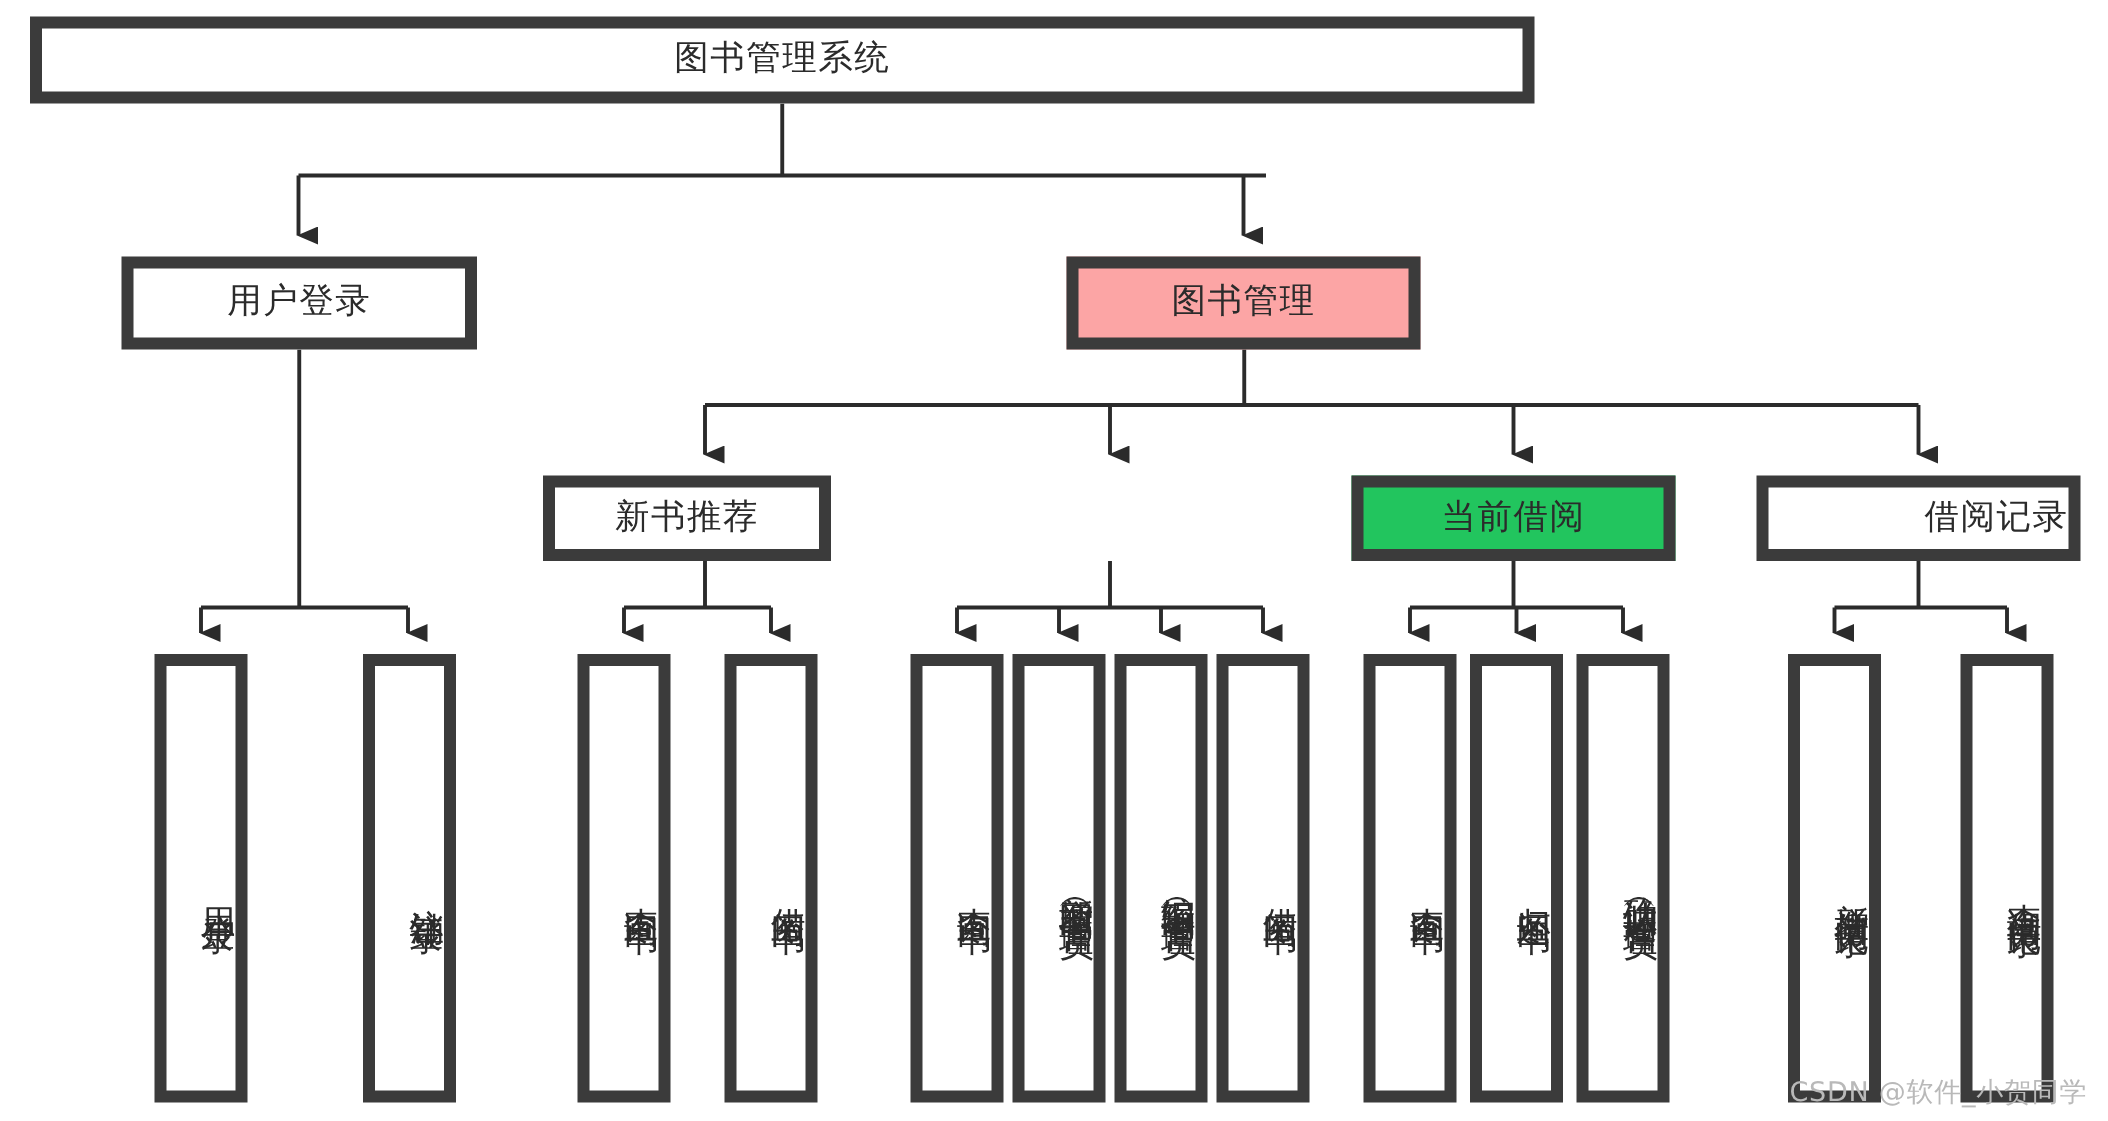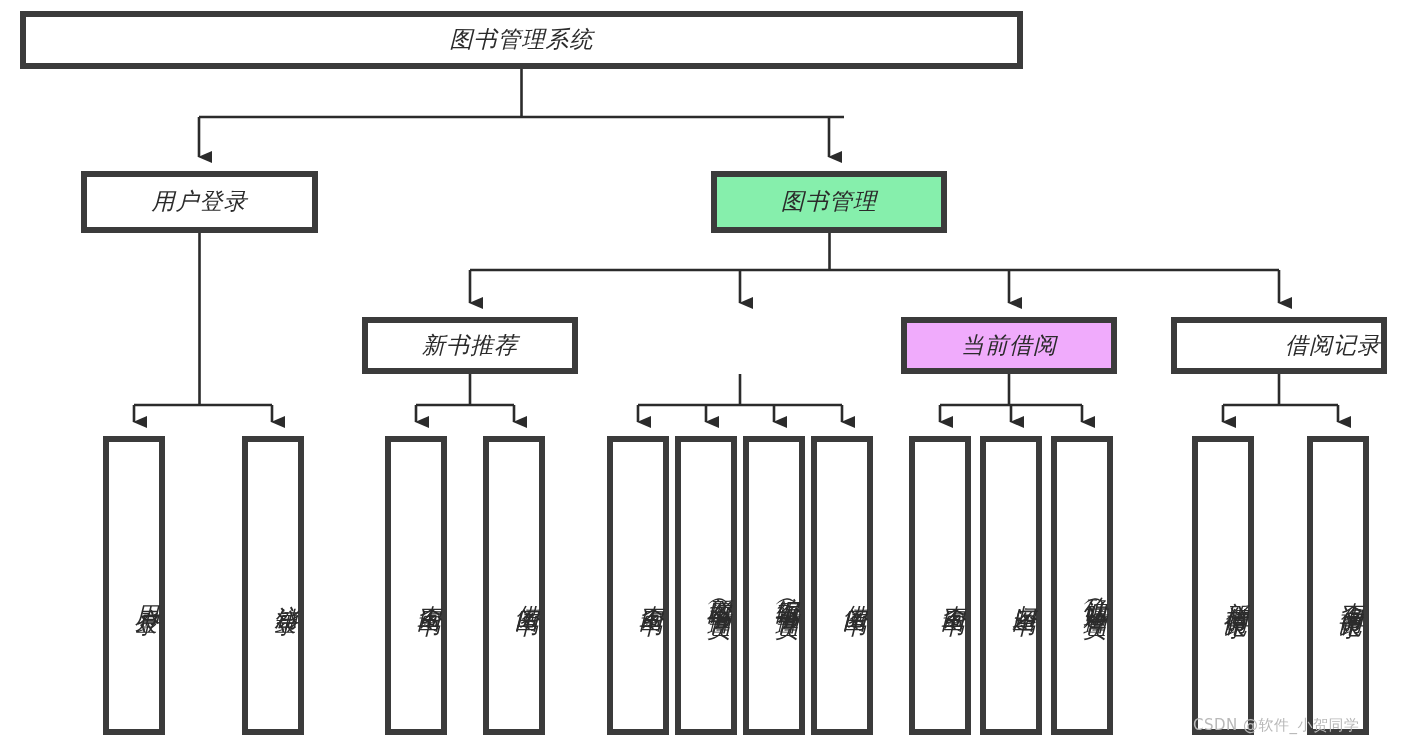--- a/index.html
+++ b/index.html
@@ -21,27 +21,26 @@
     position: absolute;
     left: 0;
     top: 0;
     width: 1405px;
     height: 747px;
     pointer-events: none;
   }
   .node {
     position: absolute;
     box-sizing: border-box;
-    border: 6px solid #fca5a5;
+    border: 8px solid #fca5a5;
     background: #ffffff;
     display: flex;
     align-items: center;
     justify-content: center;
     color: #2b2b2b;
-    font-style: italic;
   }
   .node.root,
   .node.lvl2,
   .node.lvl3 {
     font-size: 23px;
     letter-spacing: 1px;
     line-height: 1.1;
   }
   .node.leaf {
     writing-mode: vertical-rl;
@@ -52,21 +51,21 @@
     font-size: 23px;
     letter-spacing: 3px;
     line-height: 1.05;
   }
   .node-label {
     display: block;
     white-space: nowrap;
   }
   .watermark {
     position: absolute;
-    font-size: 15px;
+    font-size: 18px;
     color: #b9b9b9;
     letter-spacing: 0.5px;
     white-space: nowrap;
     user-select: none;
   }
 </style>
 </head>
 <body>
 
 <div id="canvas">
@@ -123,28 +122,28 @@
     </g>
   </svg>
 
   <div class="node root" style="left: 20px; top: 11px; width: 1003px; height: 58px; border-color: rgb(59, 59, 59); background: rgb(255, 255, 255); color: rgb(43, 43, 43);">
     <span class="node-label">图书管理系统</span>
   </div>
 
   <div class="node lvl2" style="left: 81px; top: 171px; width: 237px; height: 62px; border-color: rgb(59, 59, 59); background: rgb(255, 255, 255); color: rgb(43, 43, 43);">
     <span class="node-label">用户登录</span>
   </div>
-  <div class="node lvl2" style="left: 711px; top: 171px; width: 236px; height: 62px; border-color: rgb(59, 59, 59); background: #86efac; color: rgb(43, 43, 43);">
+  <div class="node lvl2" style="left: 711px; top: 171px; width: 236px; height: 62px; border-color: rgb(59, 59, 59); background: #fca5a5; color: rgb(43, 43, 43);">
     <span class="node-label">图书管理</span>
   </div>
 
-  <div class="node lvl3" style="left: 362px; top: 317px; width: 216px; height: 57px; border-color: rgb(59, 59, 59); background: rgb(255, 255, 255); color: rgb(43, 43, 43);">
+  <div class="node lvl3" style="left: 362px; top: 317px; width: 192px; height: 57px; border-color: rgb(59, 59, 59); background: rgb(255, 255, 255); color: rgb(43, 43, 43);">
     <span class="node-label">新书推荐</span>
   </div>
-  <div class="node lvl3" style="left: 901px; top: 317px; width: 216px; height: 57px; border-color: rgb(59, 59, 59); background: #f0abfc; color: rgb(43, 43, 43); text-align: right;">
+  <div class="node lvl3" style="left: 901px; top: 317px; width: 216px; height: 57px; border-color: rgb(59, 59, 59); background: #22c55e; color: rgb(43, 43, 43); text-align: right;">
     <span class="node-label">当前借阅</span>
   </div>
   <div class="node lvl3" style="left: 1171px; top: 317px; width: 216px; height: 57px; border-color: rgb(59, 59, 59); background: rgb(255, 255, 255); color: rgb(43, 43, 43); justify-content: flex-end;">
     <span class="node-label">借阅记录</span>
   </div>
 
   <div class="node leaf" style="left: 103px; top: 436px; width: 62px; height: 299px; border-color: rgb(59, 59, 59); background: rgb(255, 255, 255); color: rgb(43, 43, 43);">
     <span class="node-label">用户登录</span>
   </div>
   <div class="node leaf" style="left: 242px; top: 436px; width: 62px; height: 299px; border-color: rgb(59, 59, 59); background: rgb(255, 255, 255); color: rgb(43, 43, 43);">

